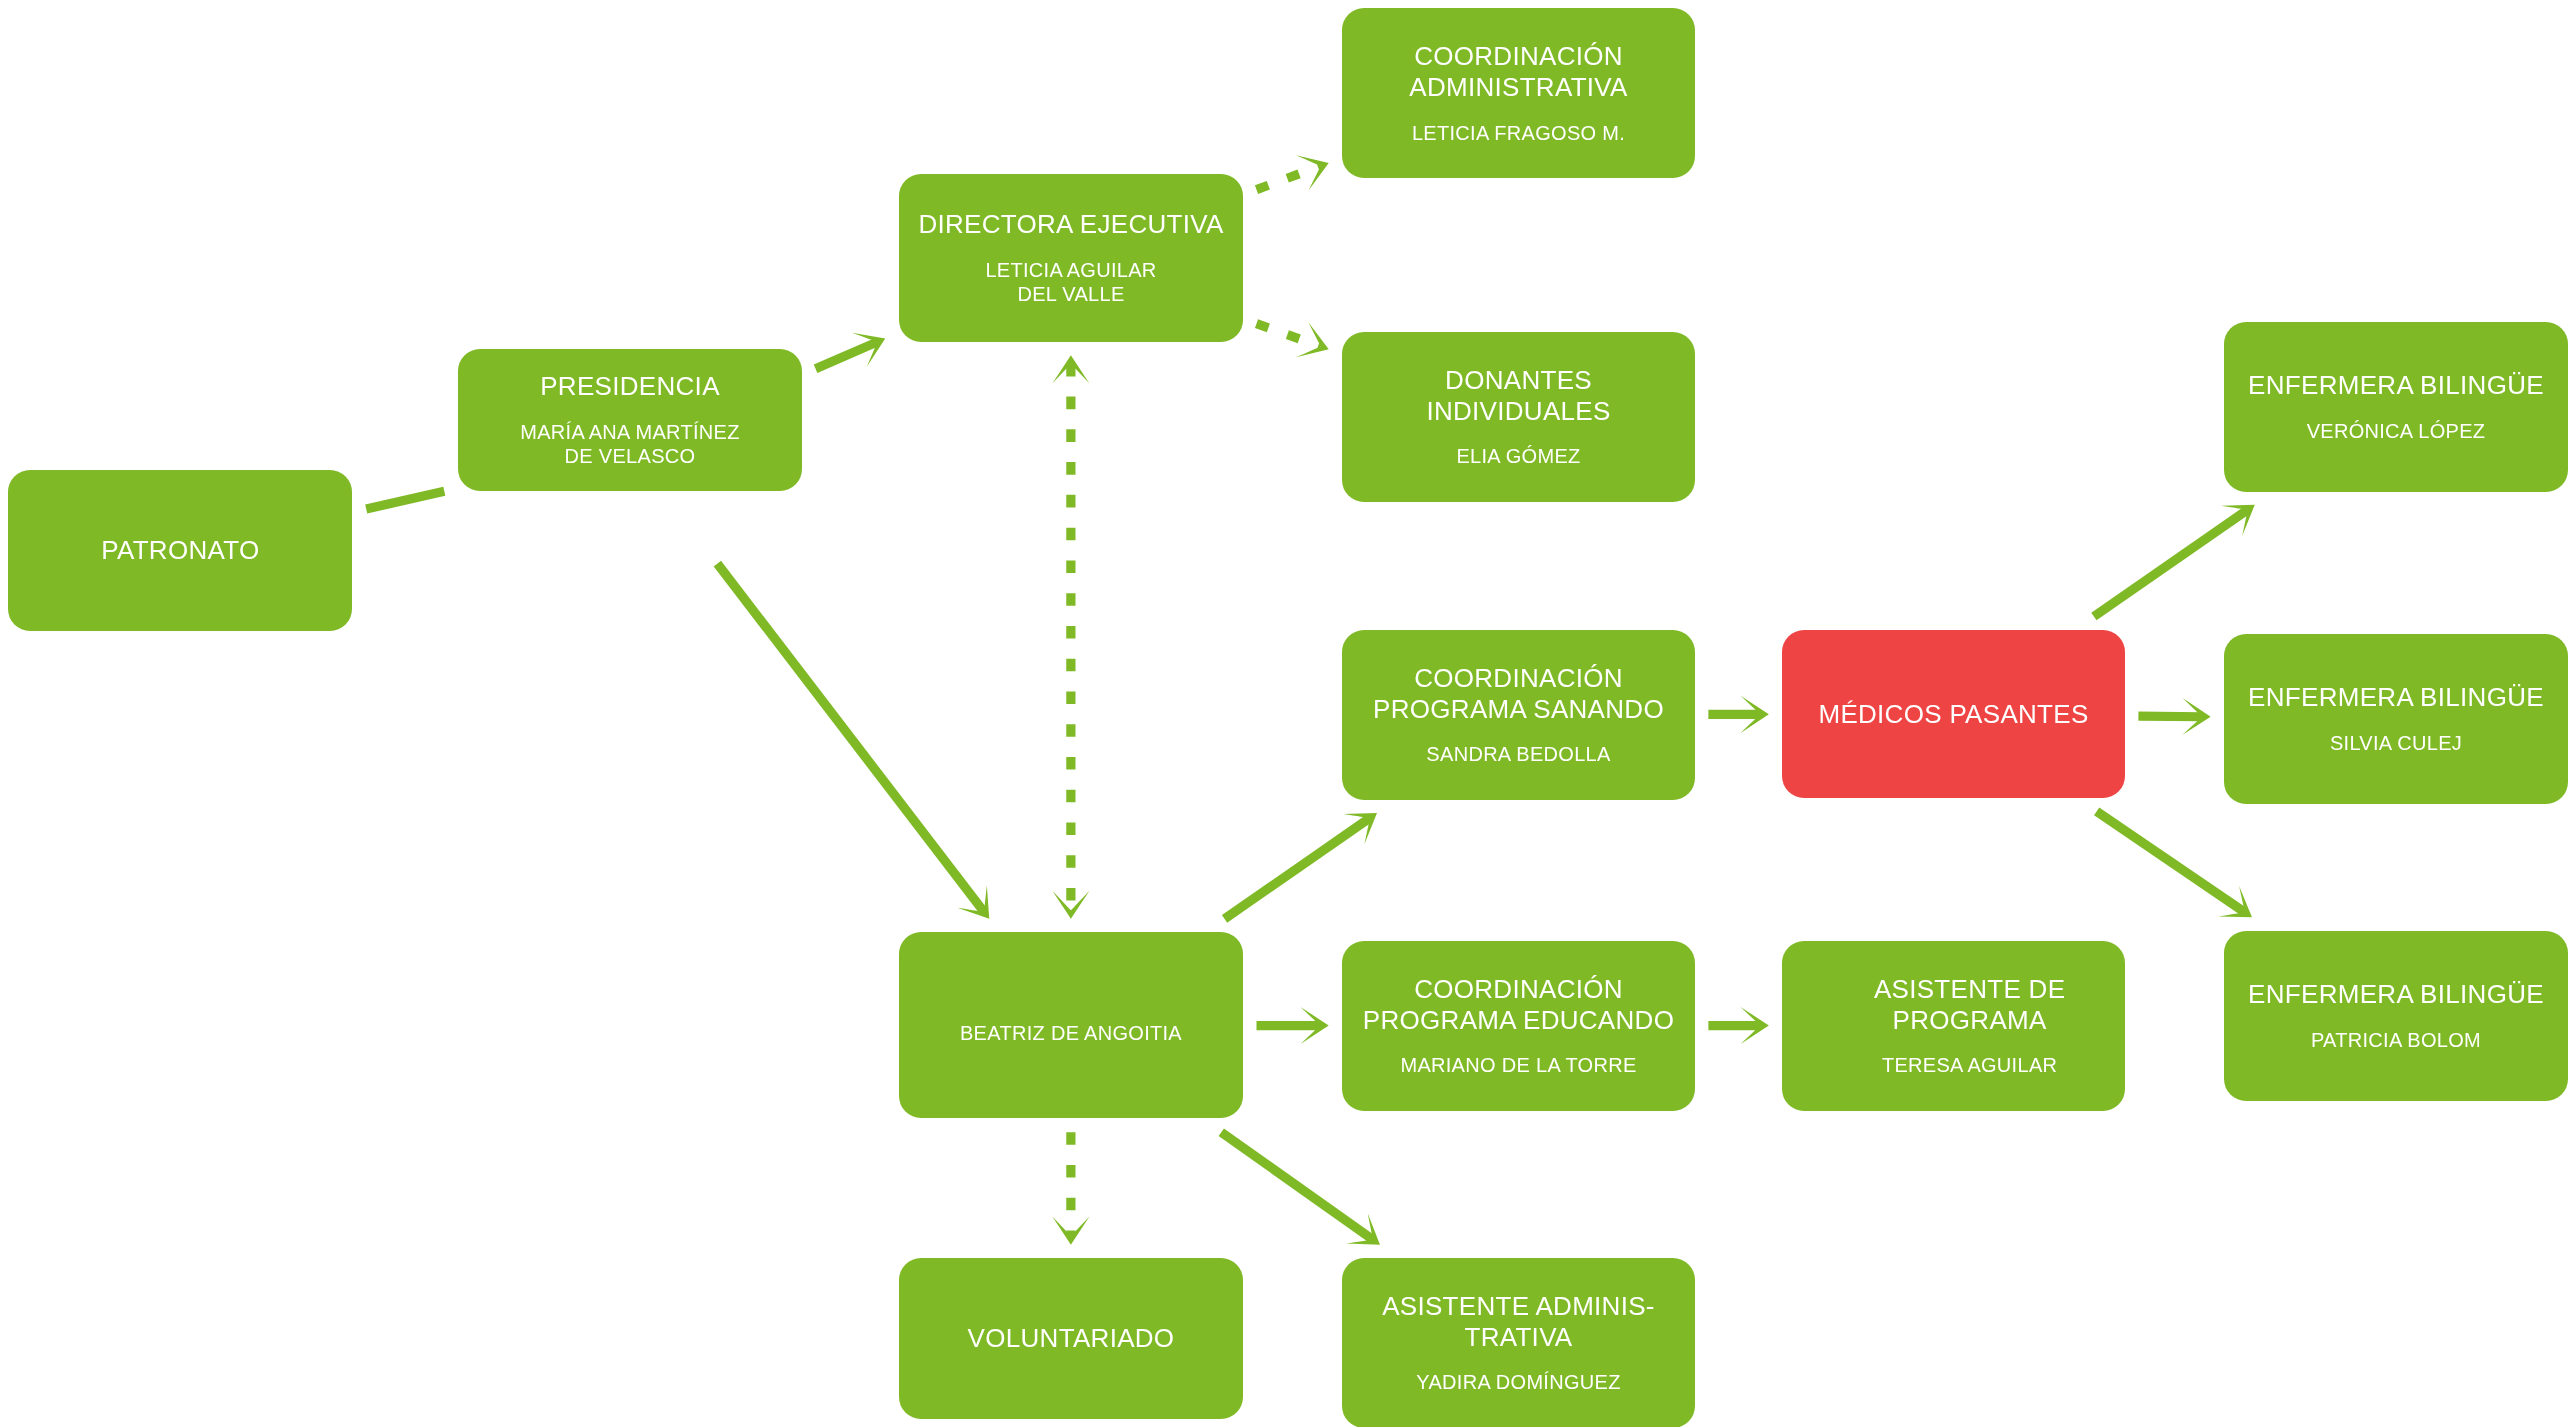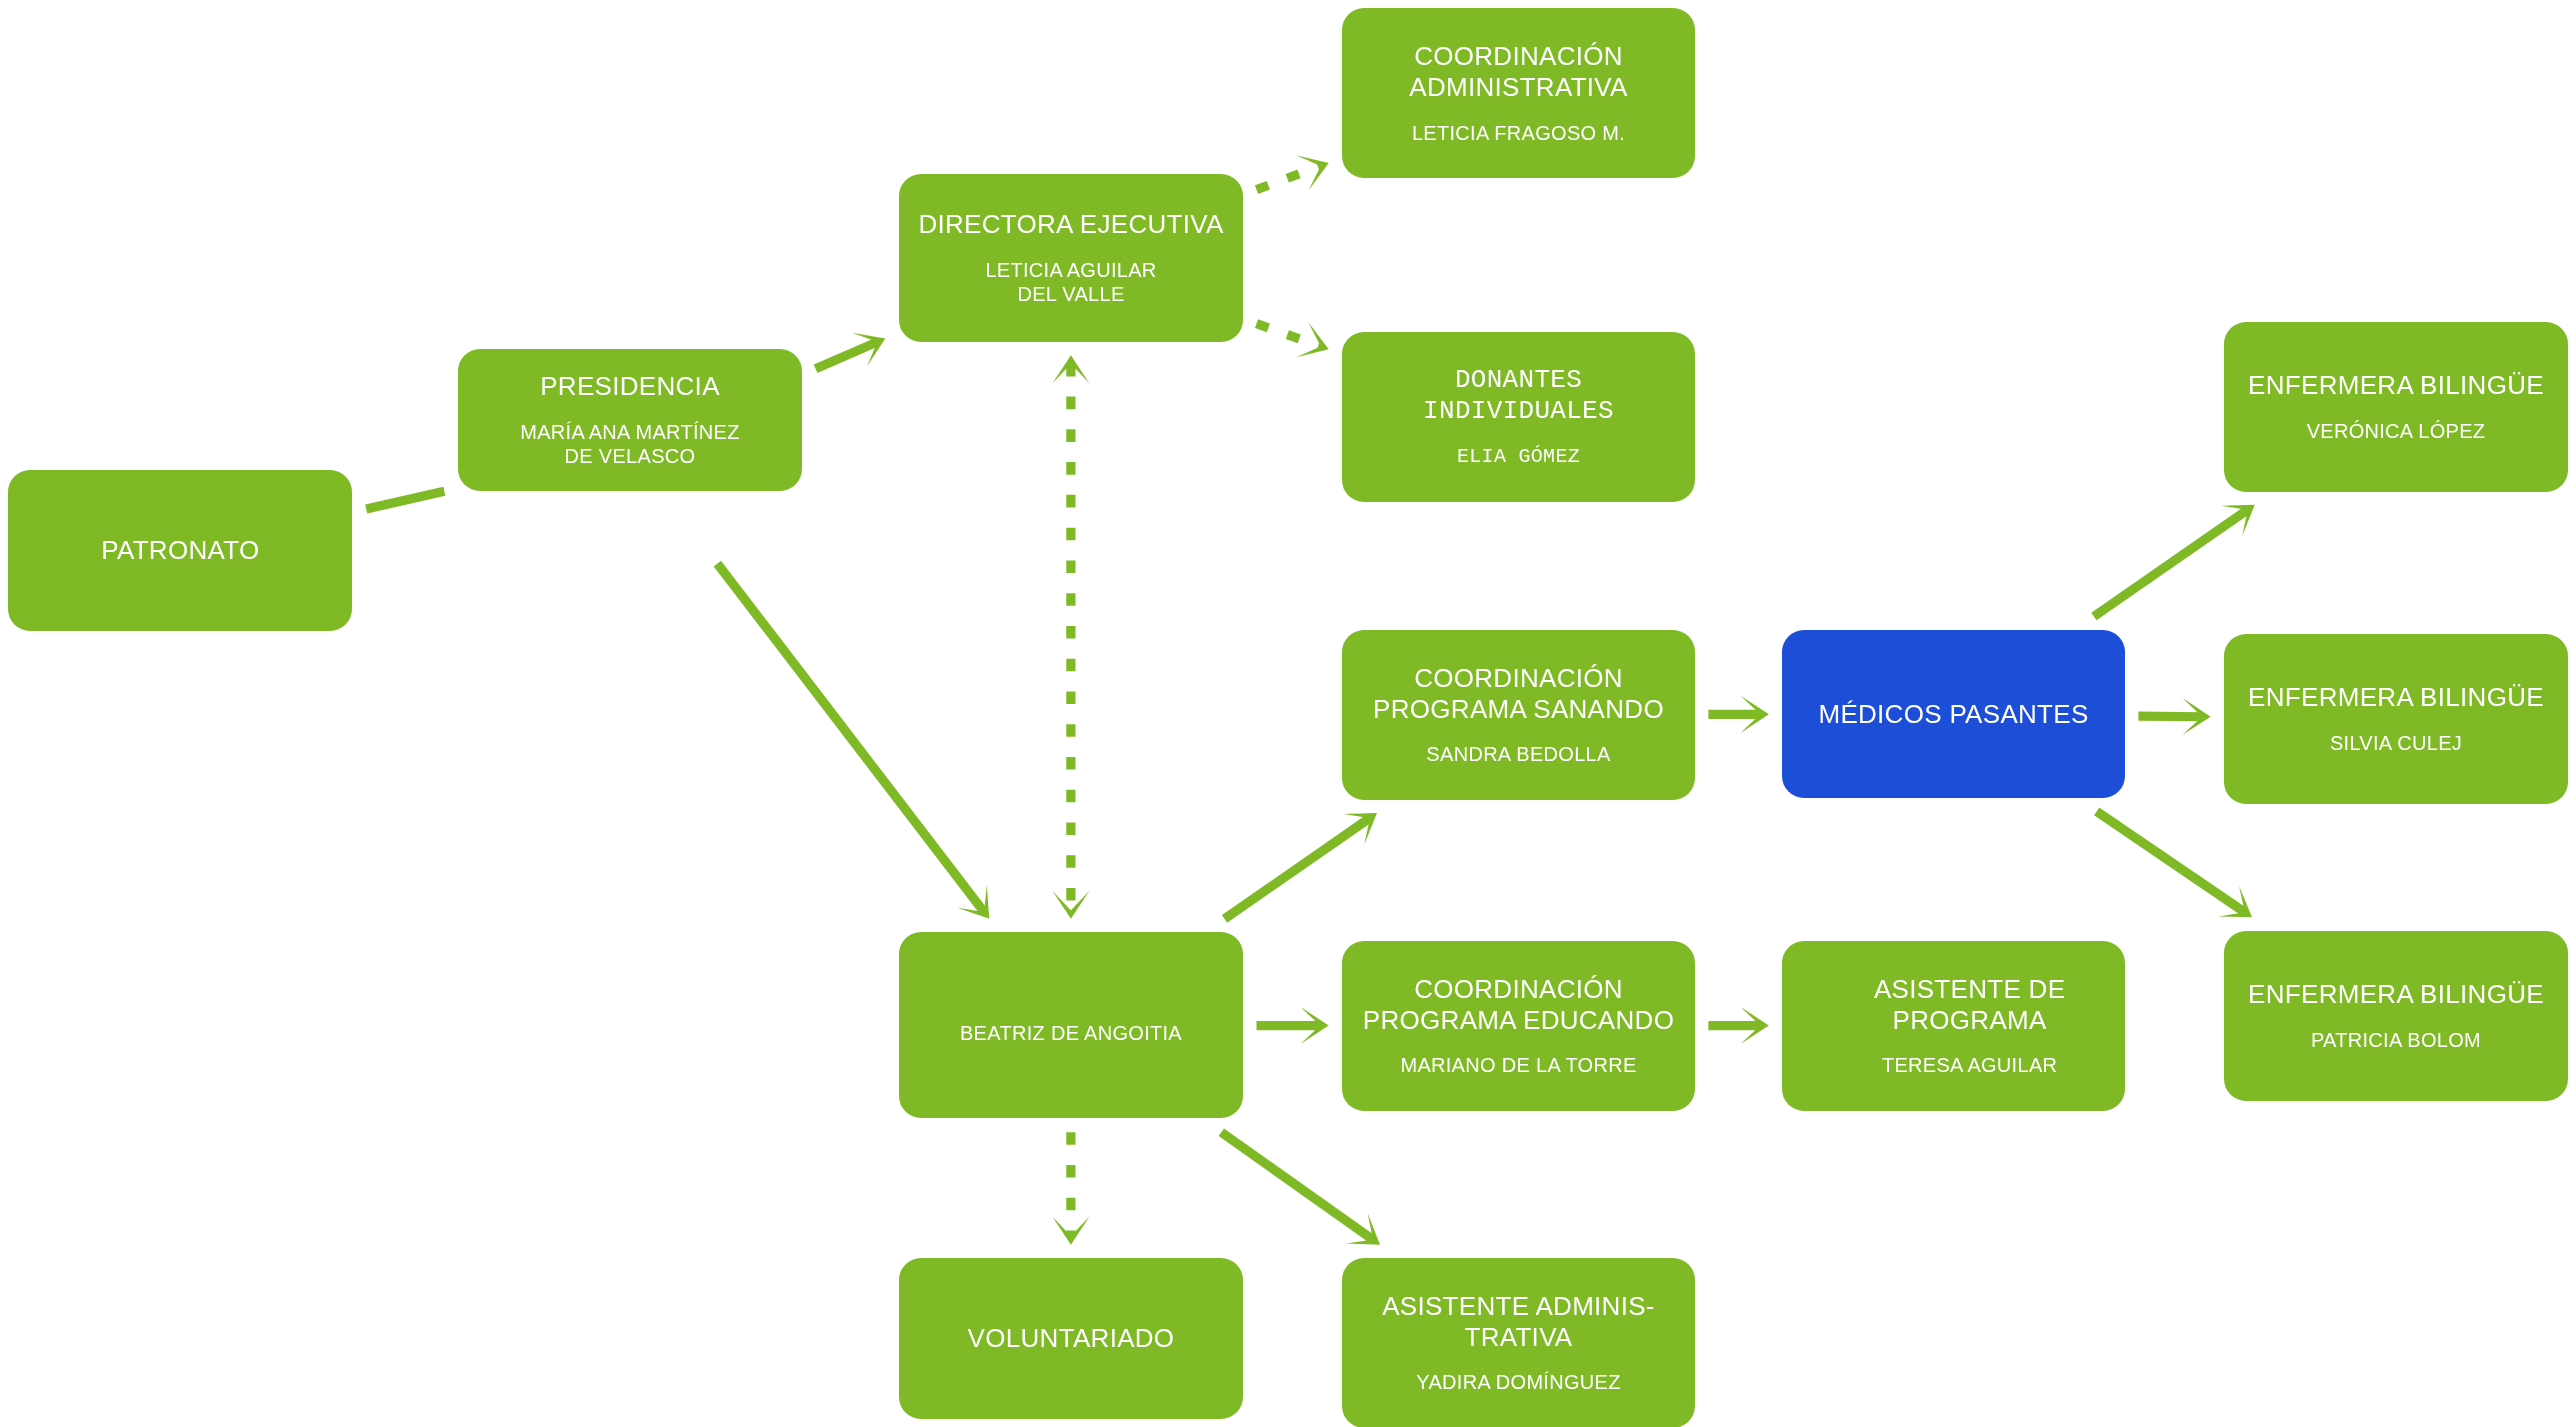--- a/index.html
+++ b/index.html
@@ -131,31 +131,31 @@
       <div class="node" style="left: 899px; top: 174px; width: 344px; height: 168px; background: rgb(127, 186, 38); color: rgb(255, 255, 255);">
         <div class="role">DIRECTORA EJECUTIVA</div>
         <div class="person">LETICIA AGUILAR
 DEL VALLE</div>
       </div>
       <div class="node" style="left: 1342px; top: 8.4px; width: 353px; height: 170px; background: rgb(127, 186, 38); color: rgb(255, 255, 255);">
         <div class="role">COORDINACIÓN
 ADMINISTRATIVA</div>
         <div class="person">LETICIA FRAGOSO M.</div>
       </div>
-      <div class="node" style="left: 1342px; top: 332px; width: 353px; height: 170px; background: rgb(127, 186, 38); color: rgb(255, 255, 255); font-family: Liberation Mono, monospace;">
+      <div class="node" style="left: 1342px; top: 332px; width: 353px; height: 170px; background: rgb(127, 186, 38); color: rgb(255, 255, 255);">
         <div class="role">DONANTES
 INDIVIDUALES</div>
         <div class="person">ELIA GÓMEZ</div>
       </div>
       <div class="node" style="left: 1342px; top: 630px; width: 353px; height: 170px; background: rgb(127, 186, 38); color: rgb(255, 255, 255);">
         <div class="role">COORDINACIÓN
 PROGRAMA SANANDO</div>
         <div class="person">SANDRA BEDOLLA</div>
       </div>
-      <div class="node single" style="left: 1782px; top: 630px; width: 343px; height: 168px; background: #1d4ed8; color: rgb(255, 255, 255);">
+      <div class="node single" style="left: 1782px; top: 630px; width: 343px; height: 168px; background: #ef4444; color: rgb(255, 255, 255);">
         <div class="role">MÉDICOS PASANTES</div>
       </div>
       <div class="node" style="left: 2224px; top: 322px; width: 344px; height: 170px; background: rgb(127, 186, 38); color: rgb(255, 255, 255);">
         <div class="role">ENFERMERA BILINGÜE</div>
         <div class="person">VERÓNICA LÓPEZ</div>
       </div>
       <div class="node" style="left: 2224px; top: 634px; width: 344px; height: 170px; background: rgb(127, 186, 38); color: rgb(255, 255, 255);">
         <div class="role">ENFERMERA BILINGÜE</div>
         <div class="person">SILVIA CULEJ</div>
       </div>

